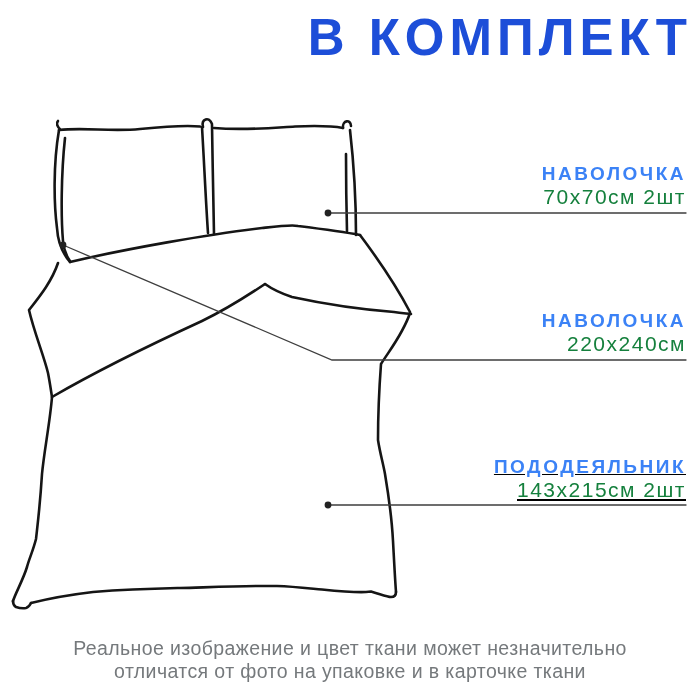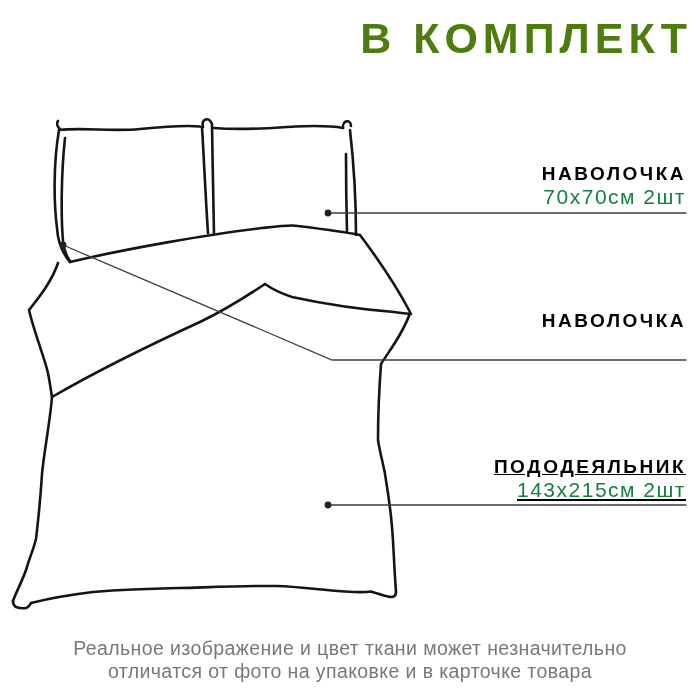--- a/index.html
+++ b/index.html
@@ -3,26 +3,26 @@
 <meta charset="utf-8">
 <style>
   html,body{margin:0;padding:0;background:#ffffff;}
   body{width:700px;height:700px;overflow:hidden;
        font-family:"Liberation Sans","DejaVu Sans",sans-serif;}
   .stage{position:relative;width:700px;height:700px;background:#ffffff;}
 
   .art{position:absolute;left:0;top:0;width:700px;height:700px;}
 
   .title{position:absolute;top:12px;right:8px;text-align:left;
-         font-weight:700;font-size:43px;line-height:52px;
-         letter-spacing:5px;color:#4d7c0f;}
+         font-weight:700;font-size:51px;line-height:52px;
+         letter-spacing:5px;color:#1d4ed8;}
 
   .item{position:absolute;right:14px;text-align:right;}
   .item .name{font-weight:700;font-size:19px;line-height:23px;
-              letter-spacing:2.5px;color:#000000;}
+              letter-spacing:2.5px;color:#3b82f6;}
   .item .size{font-weight:400;font-size:21px;line-height:24px;
               letter-spacing:1.5px;color:#15803d;}
   .item.i0{top:162px;}
   .item.i1{top:309px;}
   .item.i2{top:455px;text-decoration:underline;}
 
   .footer{position:absolute;left:0;right:0;top:637px;text-align:center;
           font-size:19.5px;line-height:22.5px;letter-spacing:0.4px;
           color:#75797c;}
 </style>
@@ -75,25 +75,26 @@
     <div>В КОМПЛЕКТ</div>
   </div>
 
   <div class="item i0">
     <div class="name">НАВОЛОЧКА</div>
     <div class="size">70х70см 2шт</div>
   </div>
 
   <div class="item i1">
     <div class="name">НАВОЛОЧКА</div>
+    <div class="size">220х240см</div>
   </div>
 
   <div class="item i2">
     <div class="name">ПОДОДЕЯЛЬНИК</div>
     <div class="size">143х215см 2шт</div>
   </div>
 
   <div class="footer">
     <div>Реальное изображение и цвет ткани может незначительно</div>
-    <div>отличатся от фото на упаковке и в карточке товара</div>
+    <div>отличатся от фото на упаковке и в карточке ткани</div>
   </div>
 
 </div>
 
 </body></html>

